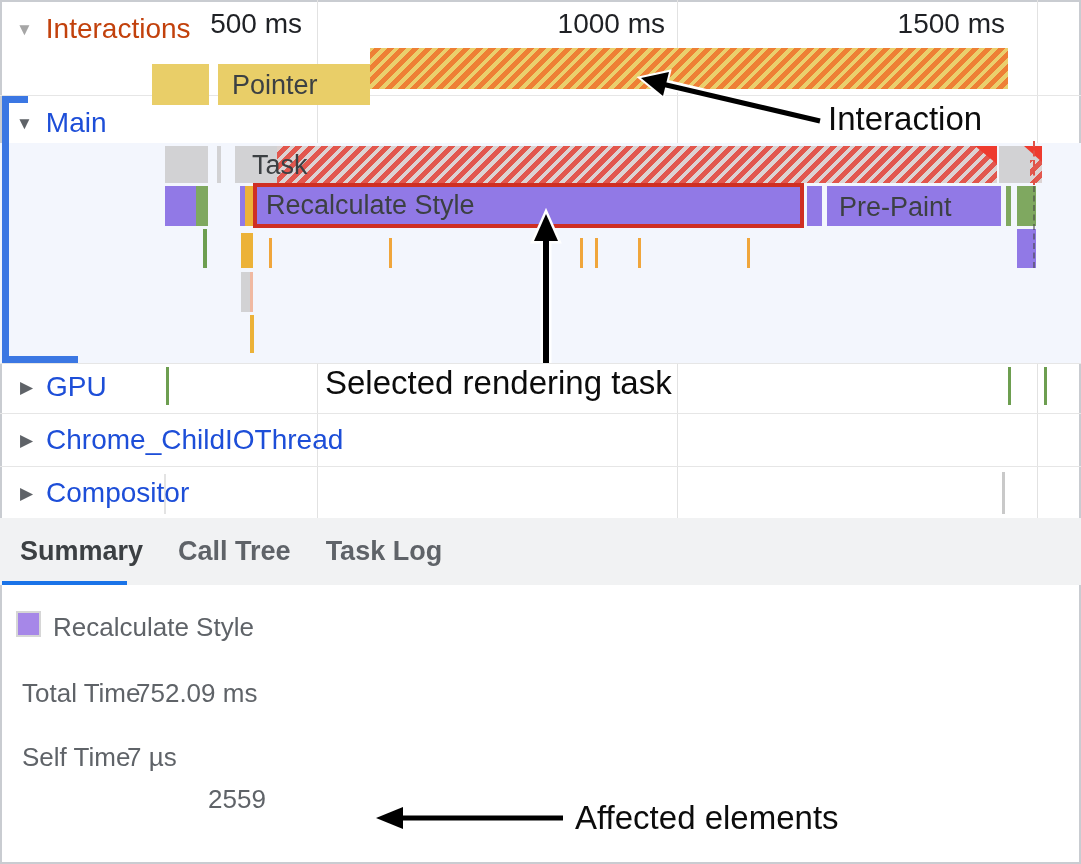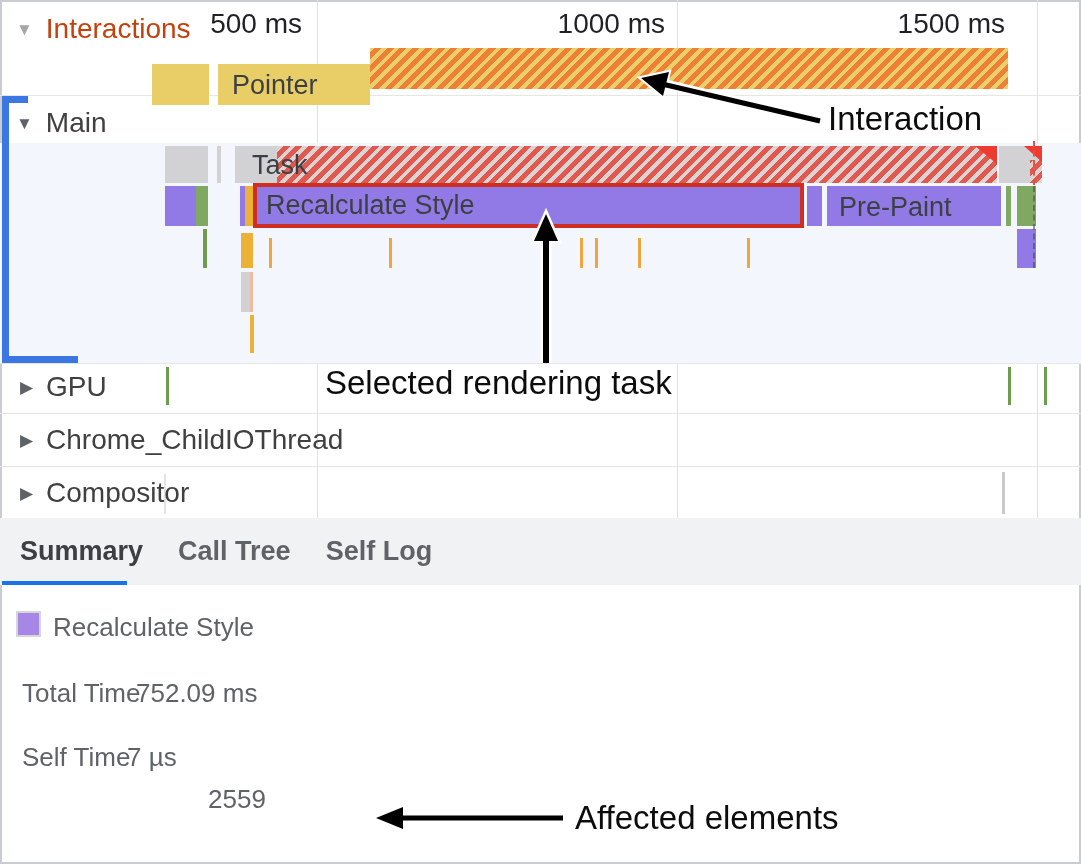--- a/index.html
+++ b/index.html
@@ -12,21 +12,21 @@
   }
   .abs { position: absolute; }
   
   .gridline { position:absolute; top:0; width:1px; height:518px; background:#e2e2e2; z-index:0; }
   .ruler-label { position:absolute; top:8px; width:110px; text-align:right;
     font-size:28px; color:#1f2125; z-index:2; }
   
   .track-label { position:absolute; display:flex; align-items:center; gap:13px; z-index:5; }
   .tri { font-size:17px; color:#5f6368; line-height:1; }
   .tri-gray { color:#a6a6a6; }
-  .tlabel { font-size:28px; color:#404040; }
+  .tlabel { font-size:28px; color:#1d4ed8; }
   .tlabel-gray { color:#c2410c; }
   
   .sep { position:absolute; left:0; width:1081px; height:1px; background:#e6e6e6; z-index:1; }
   
   .bar { position:absolute; z-index:2; }
   .yellow { background:#e9ce68;margin-top:16px; }
   .hatch-orange { background:repeating-linear-gradient(315deg,#eacf6d 0px,#eacf6d 4px,#ee7f35 4px,#ee7f35 9px); }
   .gray-bar { background:#d2d2d4; }
   .hatch-red { background:repeating-linear-gradient(315deg,#dcd3d3 0px,#dcd3d3 4px,#e2574e 4px,#e2574e 9px); }
   .purple { background:#9179e6; }
@@ -155,21 +155,21 @@
   <div class="track-label" style="left:20px; top:477px">
     <span class="tri">▶</span>
     <span class="tlabel">Compositor</span>
   </div>
   <div class="bar" style="left:164px; top:474px; width:2px; height:40px; background:#e3e3e3"></div>
   <div class="bar" style="left:1002px; top:472px; width:3px; height:42px; background:#c9c9c9"></div>
 
   <div class="tabbar">
     <span class="tab active">Summary</span>
     <span class="tab">Call Tree</span>
-    <span class="tab">Self Log</span>
+    <span class="tab">Task Log</span>
   </div>
   <div class="tab-underline"></div>
 
   <div class="sum-swatch"></div>
   <div class="sum-title">Recalculate Style</div>
 
   <div class="sum-label" style="left:22px; top:678px">Total Time</div>
   <div class="sum-value" style="left:136px; top:678px">752.09 ms</div>
 
   <div class="sum-label" style="left:22px; top:742px">Self Time</div>

